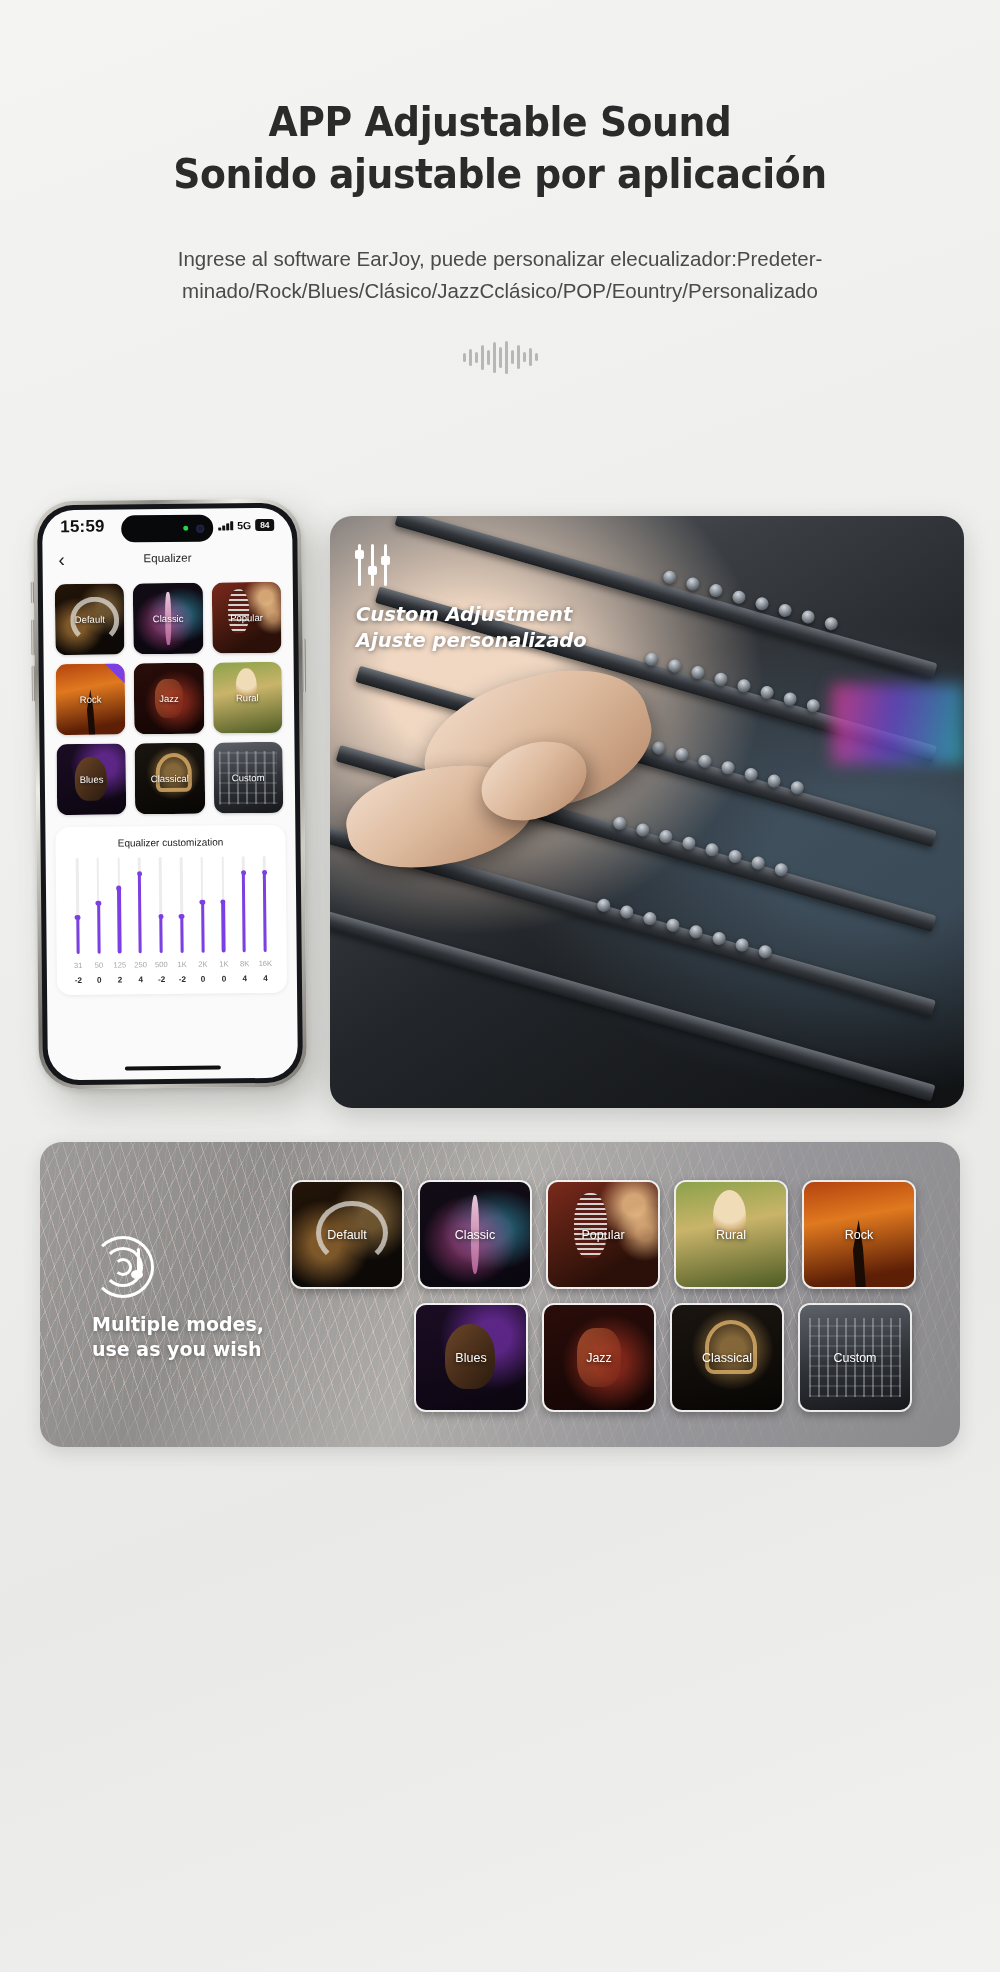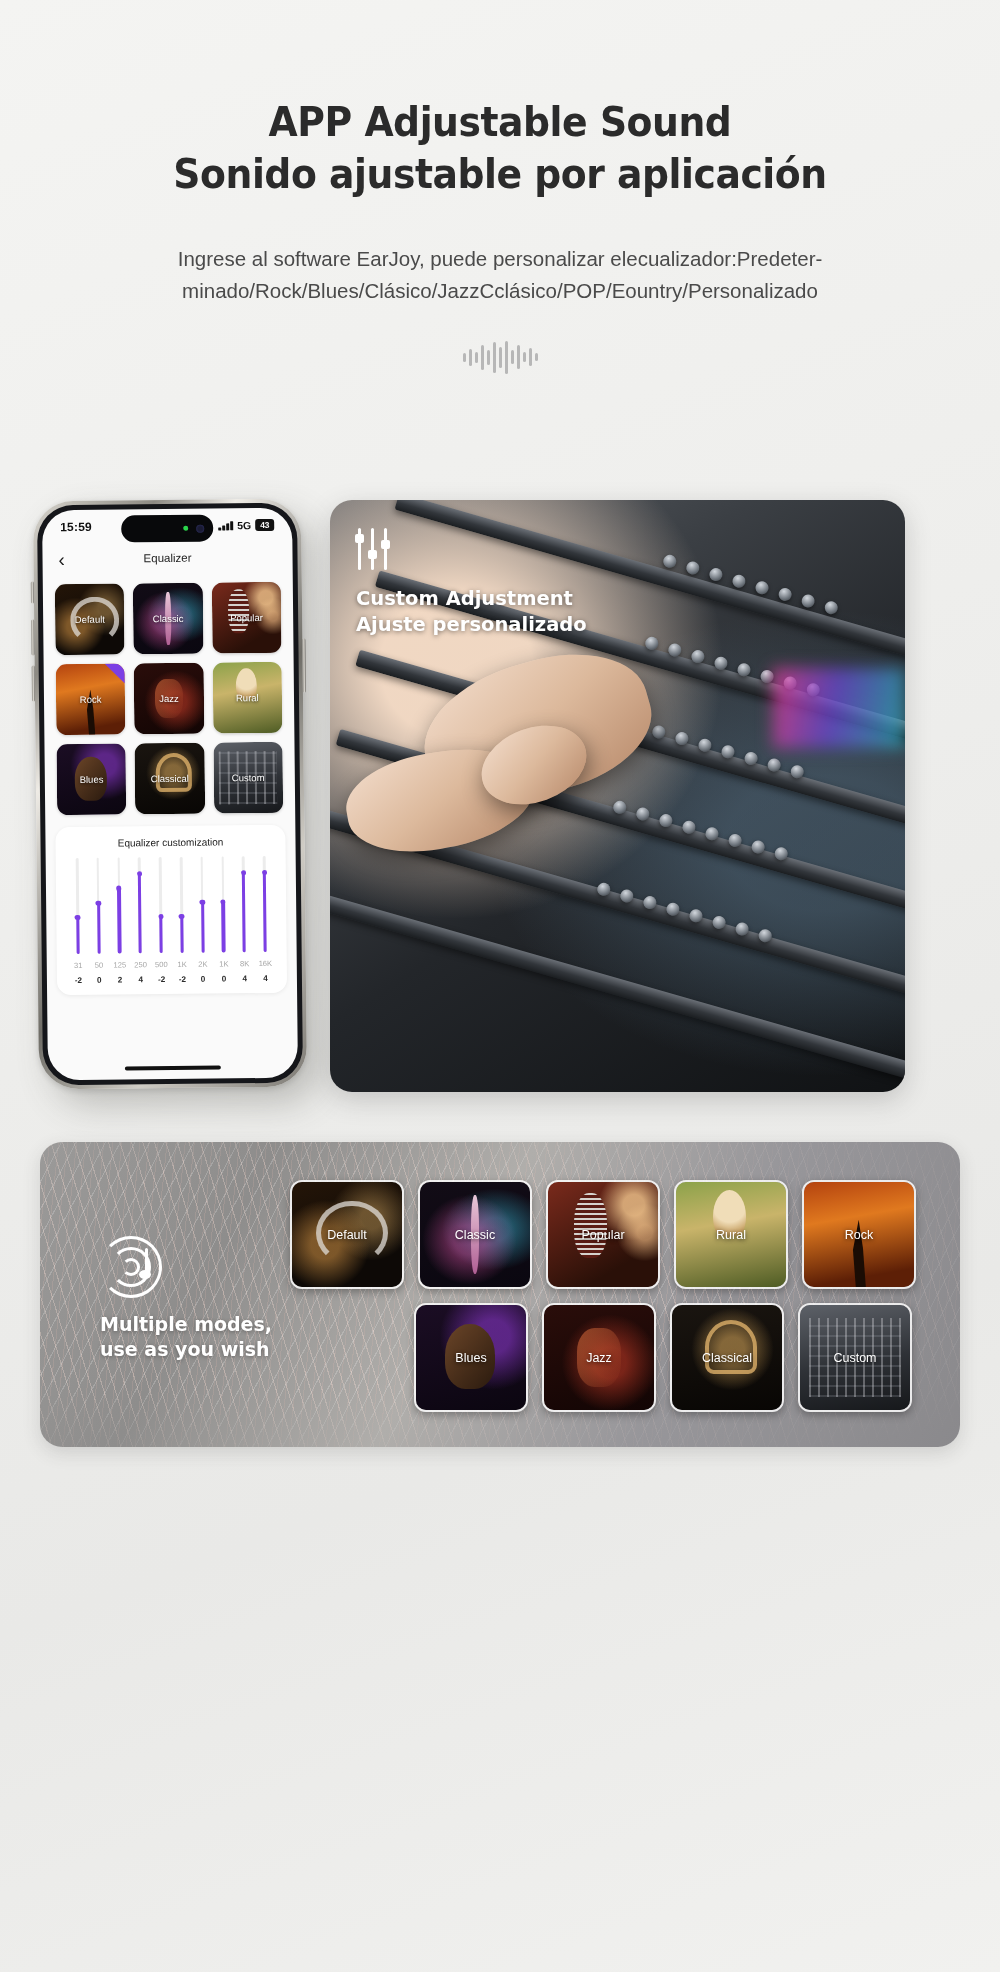--- a/index.html
+++ b/index.html
@@ -104,21 +104,21 @@
     height: 34px;
     display: flex;
     align-items: center;
     justify-content: space-between;
     padding: 0 18px;
     position: relative;
     font-size: 13px;
     font-weight: bold;
     color: #111;
   }
-  .status-time { letter-spacing: .2px; font-size: 12px; }
+  .status-time { letter-spacing: .2px; font-size: 17px; }
   .dynamic-island {
     position: absolute;
     left: 50%; transform: translateX(-50%);
     top: 6px;
     width: 92px; height: 27px;
     background: #08090b;
     border-radius: 16px;
     display: flex;
     align-items: center;
     justify-content: flex-end;
@@ -311,29 +311,30 @@
   .home-indicator {
     position: absolute; bottom: 9px; left: 50%;
     transform: translateX(-50%);
     width: 96px; height: 4px;
     background: #111; border-radius: 3px;
   }
 
   
   .right-panel {
     position: absolute;
-    left: 330px; top: 0;
-    width: 575px; height: 592px;
+    left: 330px; top: 16px;
+    width: 634px; height: 592px;
     border-radius: 22px;
     overflow: hidden;
     box-shadow: 0 8px 26px rgba(60,60,60,.22);
     background:
       radial-gradient(ellipse at 22% 28%, rgba(255,228,205,.92) 0 12%, transparent 42%),
       radial-gradient(ellipse at 86% 58%, rgba(120,160,190,.35) 0 14%, transparent 48%),
       linear-gradient(148deg,#5d6166 0%,#3b3f44 28%,#23262a 55%,#101214 100%);
+    font-style: italic;
   }
   .mixer-art { position: absolute; inset: 0; overflow: hidden; }
   .mixer-art .rail {
     position: absolute;
     height: 17px;
     background: linear-gradient(180deg,#6a6f76,#32363b 55%,#1b1e21);
     border-radius: 3px;
     box-shadow: 0 3px 7px rgba(0,0,0,.45);
   }
   .mixer-art .knobs {
@@ -387,21 +388,21 @@
   .banner .mesh {
     position: absolute; inset: 0;
     background:
       repeating-linear-gradient(73deg, rgba(255,228,218,.30) 0 1px, transparent 1px 11px),
       repeating-linear-gradient(-62deg, rgba(255,255,255,.20) 0 1px, transparent 1px 13px),
       repeating-linear-gradient(96deg, rgba(230,190,180,.18) 0 1px, transparent 1px 9px);
     mask-image: radial-gradient(ellipse at 25% 45%, #000 0 48%, rgba(0,0,0,.35) 70%, transparent 95%);
     -webkit-mask-image: radial-gradient(ellipse at 25% 45%, #000 0 48%, rgba(0,0,0,.35) 70%, transparent 95%);
   }
   .banner-left {
-    position: absolute; left: 52px; top: 94px; z-index: 4; color: #fff; margin-left: 8px;
+    position: absolute; left: 52px; top: 94px; z-index: 4; color: #fff;
   }
   .logo-mark { width: 62px; height: 62px; position: relative; }
   .logo-mark i {
     position: absolute; border: 3.5px solid #fff; border-radius: 50%;
   }
   .lm1 { inset: 0; border-left-color: transparent !important; }
   .lm2 { inset: 11px; border-left-color: transparent !important; }
   .lm3 { inset: 22px; border-left-color: transparent !important; }
   .lm-note { position: absolute; right: 14px; top: 12px; width: 3.5px; height: 28px; background: #fff; border-radius: 2px; }
   .lm-note::after { content:""; position: absolute; left: -6px; bottom: -3px; width: 12px; height: 9px; background:#fff; border-radius: 50%; }
@@ -479,21 +480,21 @@
             <span class="di-dot-cam"></span>
           </div>
           <div class="status-right">
             <span class="sig-bars">
                 <i></i>
                 <i></i>
                 <i></i>
                 <i></i>
               </span>
             <span class="net-label">5G</span>
-            <span class="battery">43</span>
+            <span class="battery">84</span>
           </div>
         </div>
 
         <div class="navbar">
           <span class="back-chevron">‹</span>
           <span class="nav-title">Equalizer</span>
         </div>
 
         <div class="preset-grid">
             <div class="preset">

